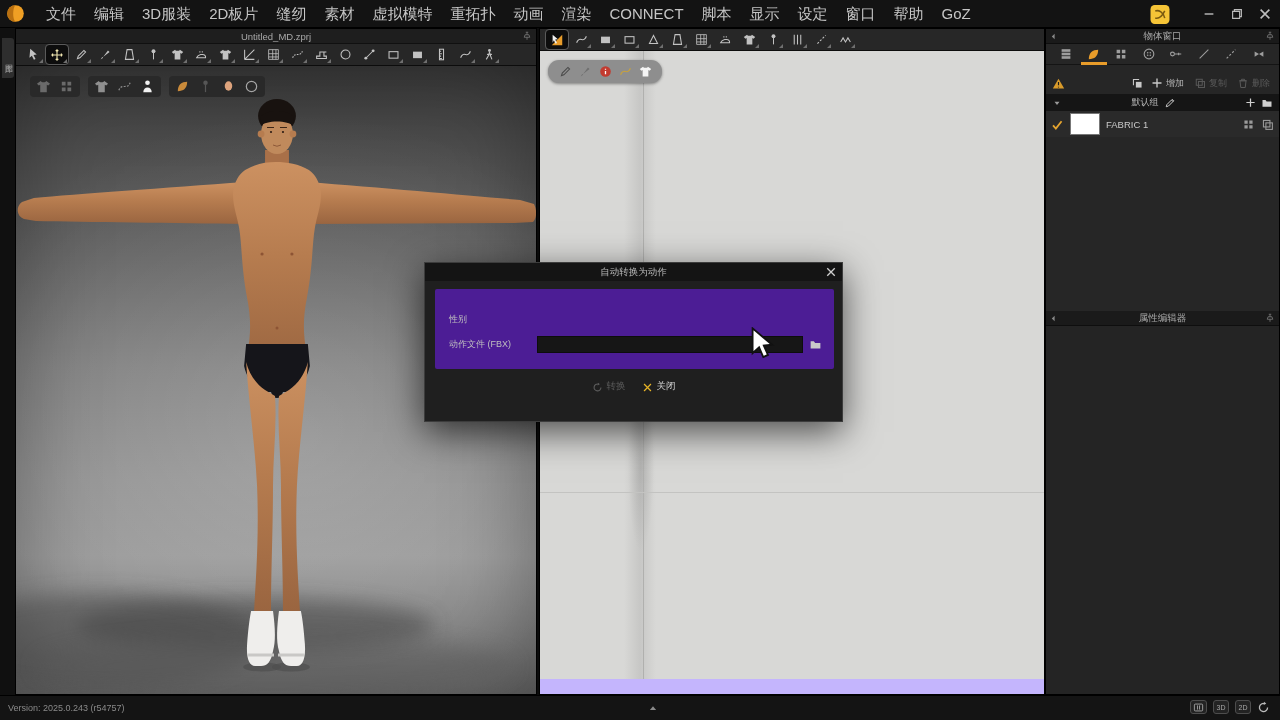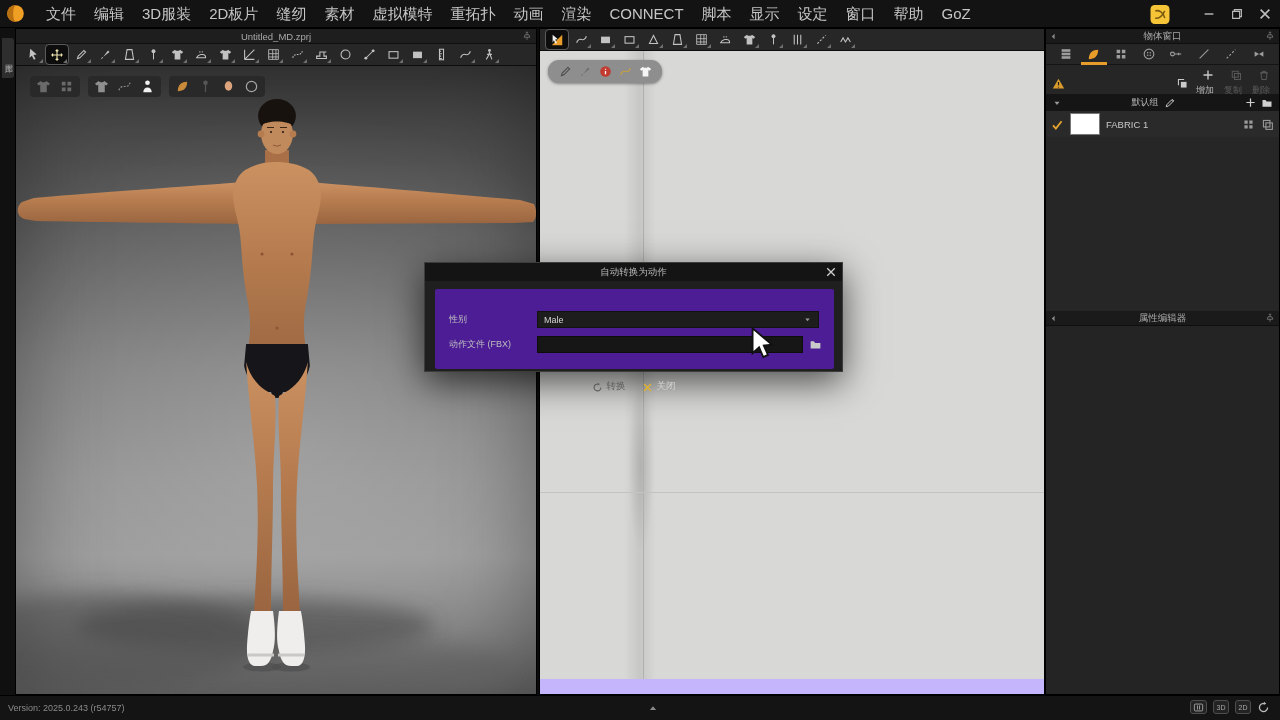--- a/index.html
+++ b/index.html
@@ -76,36 +76,36 @@
   .phead .pin { position:absolute; right:4px; top:2px; width:10px; height:10px; color:#7a7a7a; }
   .rtabs { height:21px; display:flex; align-items:center; justify-content:space-between; padding:0 8px;
     border-bottom:1px solid #141414; }
   .rtab { width:24px; height:20px; display:flex; align-items:center; justify-content:center;
     color:#9d9d9d; position:relative; }
   .rtab.sel { color:#e89c2a; }
   .rtab.sel:after { content:""; position:absolute; left:-1px; right:-1px; bottom:-1px; height:3px; background:#e89c2a; }
   .actrow { height:18px; margin-top:9px; display:flex; align-items:center; padding:0 6px; gap:4px;
     color:#b5b5b5; font-size:9px; }
   .actrow .spring { flex:1; }
-  .abtn { display:flex; align-items:flex-end; gap:3px; padding:0 3px;flex-direction:column; }
+  .abtn { display:flex; align-items:center; gap:3px; padding:0 3px; }
   .abtn .ic { width:12px; height:12px; }
   .abtn.dim { color:#595959; }
   .grouprow { height:17px; margin-top:2px; background:#151515; display:flex; align-items:center;
     padding:0 6px; gap:5px; color:#bdbdbd; font-size:9px; }
   .grouprow .spring { flex:1; }
   .fabrow { height:26px; display:flex; align-items:center; padding:0 5px; gap:6px; background:#2a2a2a; }
   .fabrow .check { width:13px; height:13px; color:#e6a52f; }
   .swatch { width:30px; height:22px; background:#ffffff; border:1px solid #777; }
   .fabname { color:#c9c9c9; font-size:9.5px; flex:1; }
   .fabico { width:13px; height:13px; color:#9a9a9a; }
   .prophead { position:absolute; left:0; top:282px; width:100%; }
   .rfill { position:absolute; left:0; top:297px; bottom:0; width:100%; background:#242424; }
 
   
-  .dialog { position:absolute; left:424px; top:262px; width:419px; height:110px; background:#1f1f1f;
+  .dialog { position:absolute; left:424px; top:262px; width:419px; height:160px; background:#1f1f1f;
     border:1px solid #3c3c3c; box-shadow:0 10px 34px rgba(0,0,0,.65); }
   .dtitle { height:18px; background:#141414; display:flex; align-items:center; justify-content:center;
     position:relative; }
   .dtitle .t { color:#b9b9b9; font-size:9.5px; }
   .dclose { position:absolute; right:5px; top:3px; width:12px; height:12px; color:#cfcfcf; }
   .dpanel { position:absolute; left:10px; top:26px; width:399px; height:80px; background:#4c1d95;
     border-radius:2px; }
   .drow { position:absolute; left:0; width:100%; height:17px; display:flex; align-items:center; }
   .dlabel { position:absolute; left:14px; color:#bfbfbf; font-size:9px; }
   .dselect { position:absolute; left:102px; width:282px; height:17px; background:#1d1d1d;
@@ -775,26 +775,20 @@
   <div class="dialog">
     <div class="dtitle">
       <span class="t">自动转换为动作</span>
       <svg class="ic dclose">
           <use href="#s-x"></use>
         </svg>
     </div>
     <div class="dpanel">
       <div class="drow" style="top:22px;">
         <span class="dlabel">性别</span>
-        <div class="dselect">
-          <span class="v">Male</span>
-          <svg class="ic caret">
-              <use href="#s-caret-d"></use>
-            </svg>
-        </div>
       </div>
       <div class="drow" style="top:47px;">
         <span class="dlabel">动作文件 (FBX)</span>
         <input class="dinput" readonly="" value="" style="">
         <div class="dfolder">
           <svg class="ic">
               <use href="#s-folder"></use>
             </svg>
         </div>
       </div>

